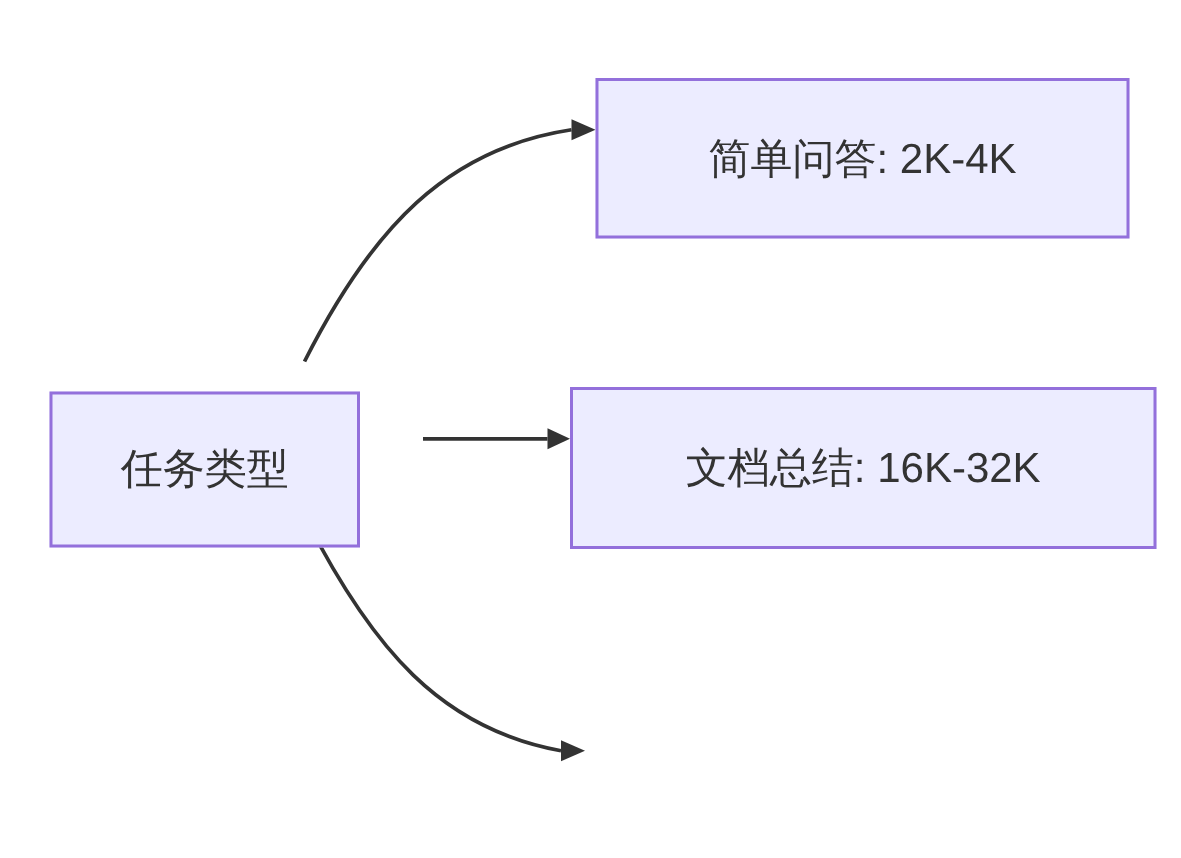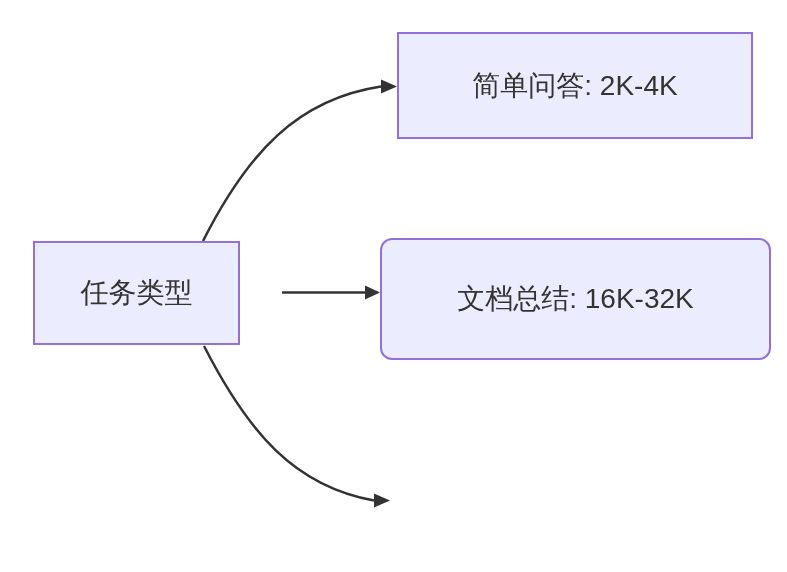--- a/index.html
+++ b/index.html
@@ -36,24 +36,25 @@
     box-sizing: border-box;
     display: flex;
     align-items: center;
     justify-content: center;
     background: var(--node-fill, #ECECFF);
     border: 2px solid var(--node-border, #9370DB);
     color: var(--text, #333333);
     font-size: 28px;
     line-height: 1.2;
     white-space: nowrap;
+    margin-top: 20px;
   }
   .n-root { left: 33px;  top: 241px; width: 207px; height: 104px; }
   .n-a    { left: 397px; top: 32px;  width: 356px; height: 107px; }
-  .n-b    { left: 380px; top: 238px; width: 391px; height: 122px; border-radius: 12px; }
+  .n-b    { left: 380px; top: 238px; width: 391px; height: 108px; }
   .n-c    { left: 390px; top: 446px; width: 372px; height: 110px; }
 </style>
 </head>
 <body>
 
 <div class="canvas">
 
   <svg class="edges" viewBox="0 0 787 572" xmlns="http://www.w3.org/2000/svg">
     <g>
       <path d="M 203 241 C 248 152, 298 99, 381 86.5"></path>

